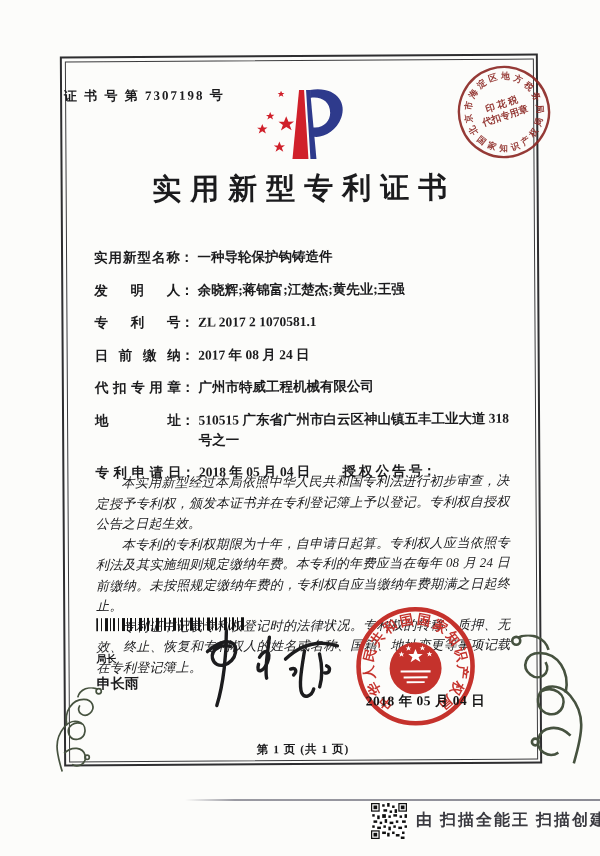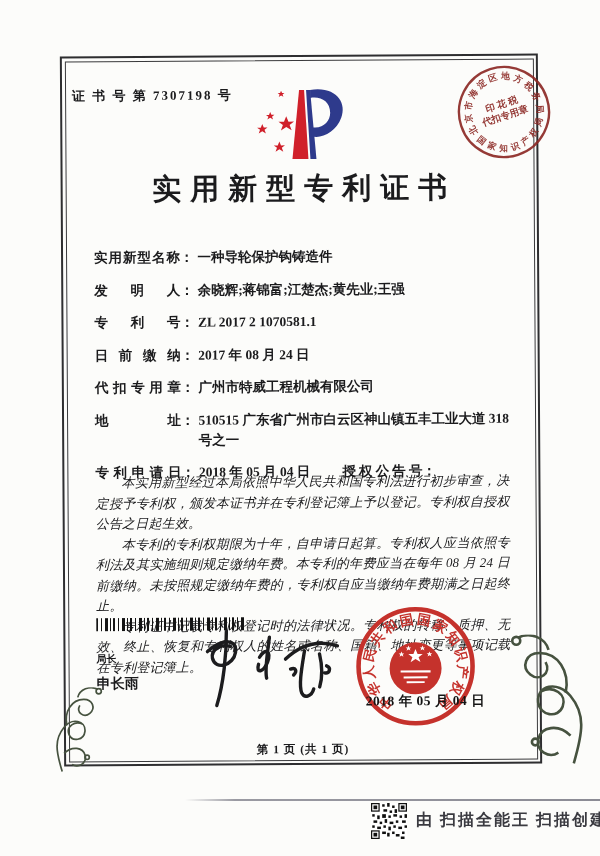--- a/index.html
+++ b/index.html
@@ -7,21 +7,21 @@
     width:600px;height:856px;position:relative;overflow:hidden;
     background:#fbfbf9;color:#1b1b1d;
     font-family:"Liberation Serif","DejaVu Serif",serif;
   }
   .page{position:absolute;inset:0;background:#fcfcfa;}
   
   .cert{position:absolute;left:62px;top:55px;width:478px;height:710px;transform:rotate(-0.35deg);}
   .border-outer{position:absolute;inset:0;border:2.5px solid #2e2e30;}
   .border-inner{position:absolute;inset:4.5px;border:1px solid #3a3a3c;}
   .cert-number{
-    position:absolute;left:12px;top:31px;font-size:13px;font-weight:bold;
+    position:absolute;left:4px;top:31px;font-size:13px;font-weight:bold;
     letter-spacing:2px;white-space:nowrap;
   }
   .logo{position:absolute;left:188px;top:30px;width:110px;height:80px;}
   .title{
     position:absolute;left:0;top:114px;width:100%;text-align:center;
     font-size:29px;font-weight:bold;letter-spacing:9px;text-indent:9px;white-space:nowrap;
   }
   
   .fields{position:absolute;left:33px;top:192px;width:414px;font-size:13.5px;font-weight:bold;}
   .frow{margin-bottom:12.5px;line-height:20px;display:flex;align-items:flex-start;}

